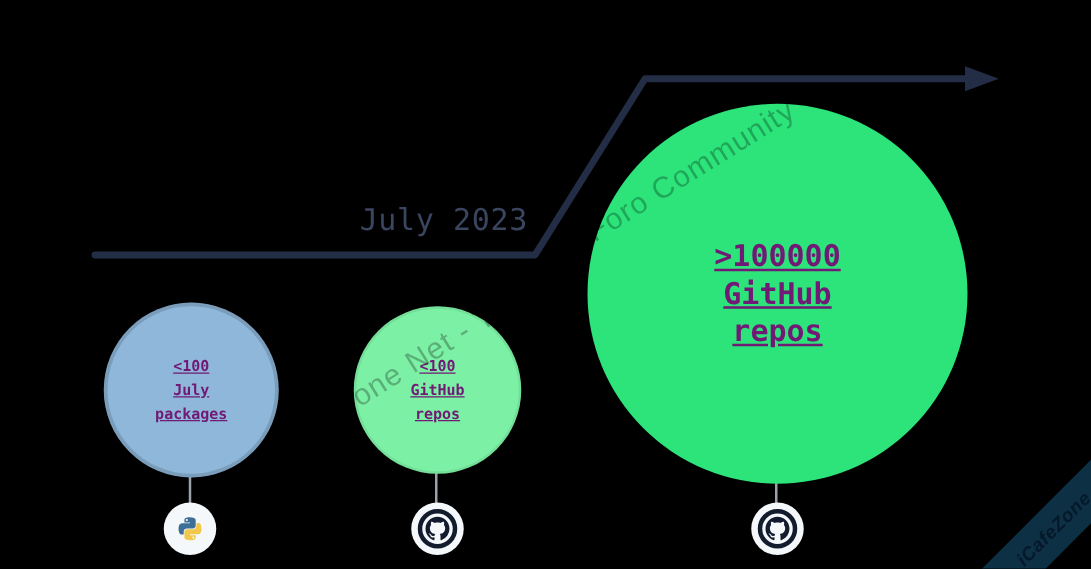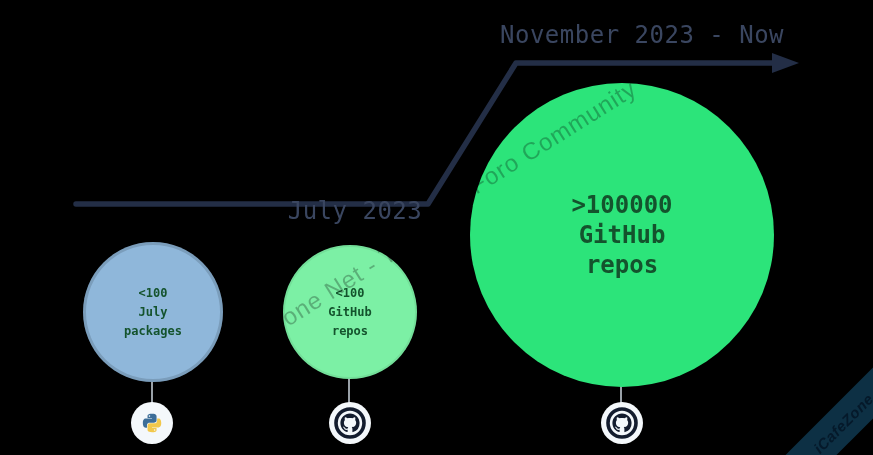--- a/index.html
+++ b/index.html
@@ -19,21 +19,21 @@
   .date-label {
     position: absolute;
     color: #3a4660;
     font-size: 24px;
     letter-spacing: 0.5px;
     text-align: center;
     white-space: nowrap;
     z-index: 2;
   }
   .date-may  { left: 96px;  top: 162px; width: 140px; }
-  .date-july { left: 285px; top: 162px; width: 140px; margin-top: 35px; }
+  .date-july { left: 285px; top: 162px; width: 140px; }
   .date-nov  { left: 500px; top: 21px;  width: 280px; }
 
   .bubble {
     position: absolute;
     border-radius: 50%;
     display: flex;
     align-items: center;
     justify-content: center;
     text-align: center;
     z-index: 3;
@@ -46,22 +46,23 @@
   .bubble-gh-small {
     left: 283px; top: 245px; width: 134px; height: 134px;
     background: #7cf0a5;
     box-shadow: inset 0 0 0 2px rgba(0,0,0,0.07);
   }
   .bubble-gh-large {
     left: 470px; top: 83px; width: 304px; height: 304px;
     background: #2ce47a;
   }
   .bubble-label {
-    color: #14532d;
+    color: #701a75;
     font-weight: 700;
+    text-decoration: underline;
   }
   .bubble-label.small { font-size: 12px; line-height: 19px; }
   .bubble-label.large { font-size: 24px; line-height: 30px; }
 
   .stem {
     position: absolute;
     width: 2px;
     background: #9aa1a8;
     z-index: 2;
   }
@@ -117,21 +118,20 @@
 <body>
 
 <div class="stage">
 
   <svg class="timeline-svg" width="873" height="455" viewBox="0 0 873 455">
     <polyline points="76,204 428,204 516,63 778,63" fill="none" stroke="#232e46" stroke-width="5.5" stroke-linejoin="round" stroke-linecap="round"></polyline>
     <polygon points="772,53 799,63 772,73" fill="#232e46"></polygon>
   </svg>
 
   <div class="date-label date-july">July 2023</div>
-  <div class="date-label date-nov">November 2023 - Now</div>
 
   <div class="bubble bubble-pypi">
     <div class="bubble-label small">
       <div>&lt;100</div>
       <div>July</div>
       <div>packages</div>
     </div>
   </div>
 
   <div class="bubble bubble-gh-small">

